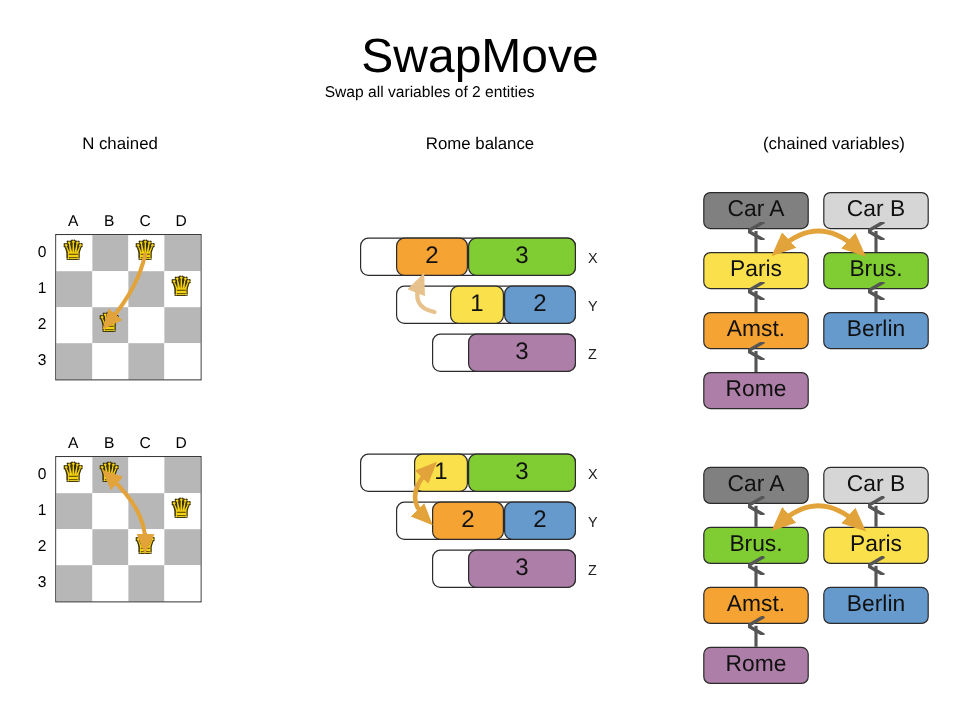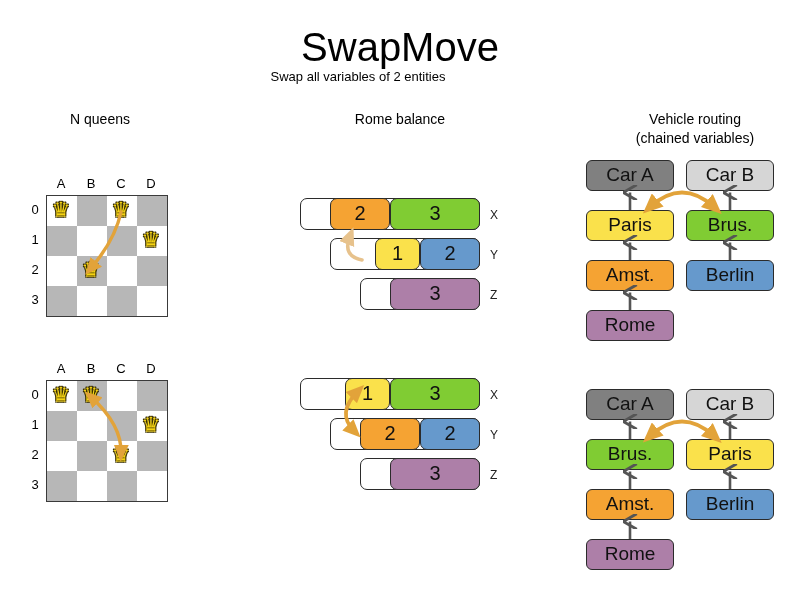--- a/index.html
+++ b/index.html
@@ -71,24 +71,23 @@
   }
 
   svg{overflow:visible;}
 </style>
 </head>
 <body>
 
 <div class="abs" id="title">SwapMove</div>
 <div class="abs" id="subtitle">Swap all variables of 2 entities</div>
 
-<div class="abs col-head" id="head-nqueens">N queens</div>
+<div class="abs col-head" id="head-nqueens">N chained</div>
 <div class="abs col-head" id="head-cloud">Rome balance</div>
 <div class="abs col-head" id="head-vrp">
-  <div>Vehicle routing</div>
   <div>(chained variables)</div>
 </div>
 
 <div class="abs" id="board-before" style="left:46px;top:195px;">
   <div class="board">
       <div class="brow">
         <div class="bcell w"></div>
         <div class="bcell g"></div>
         <div class="bcell w"></div>
         <div class="bcell g"></div>

